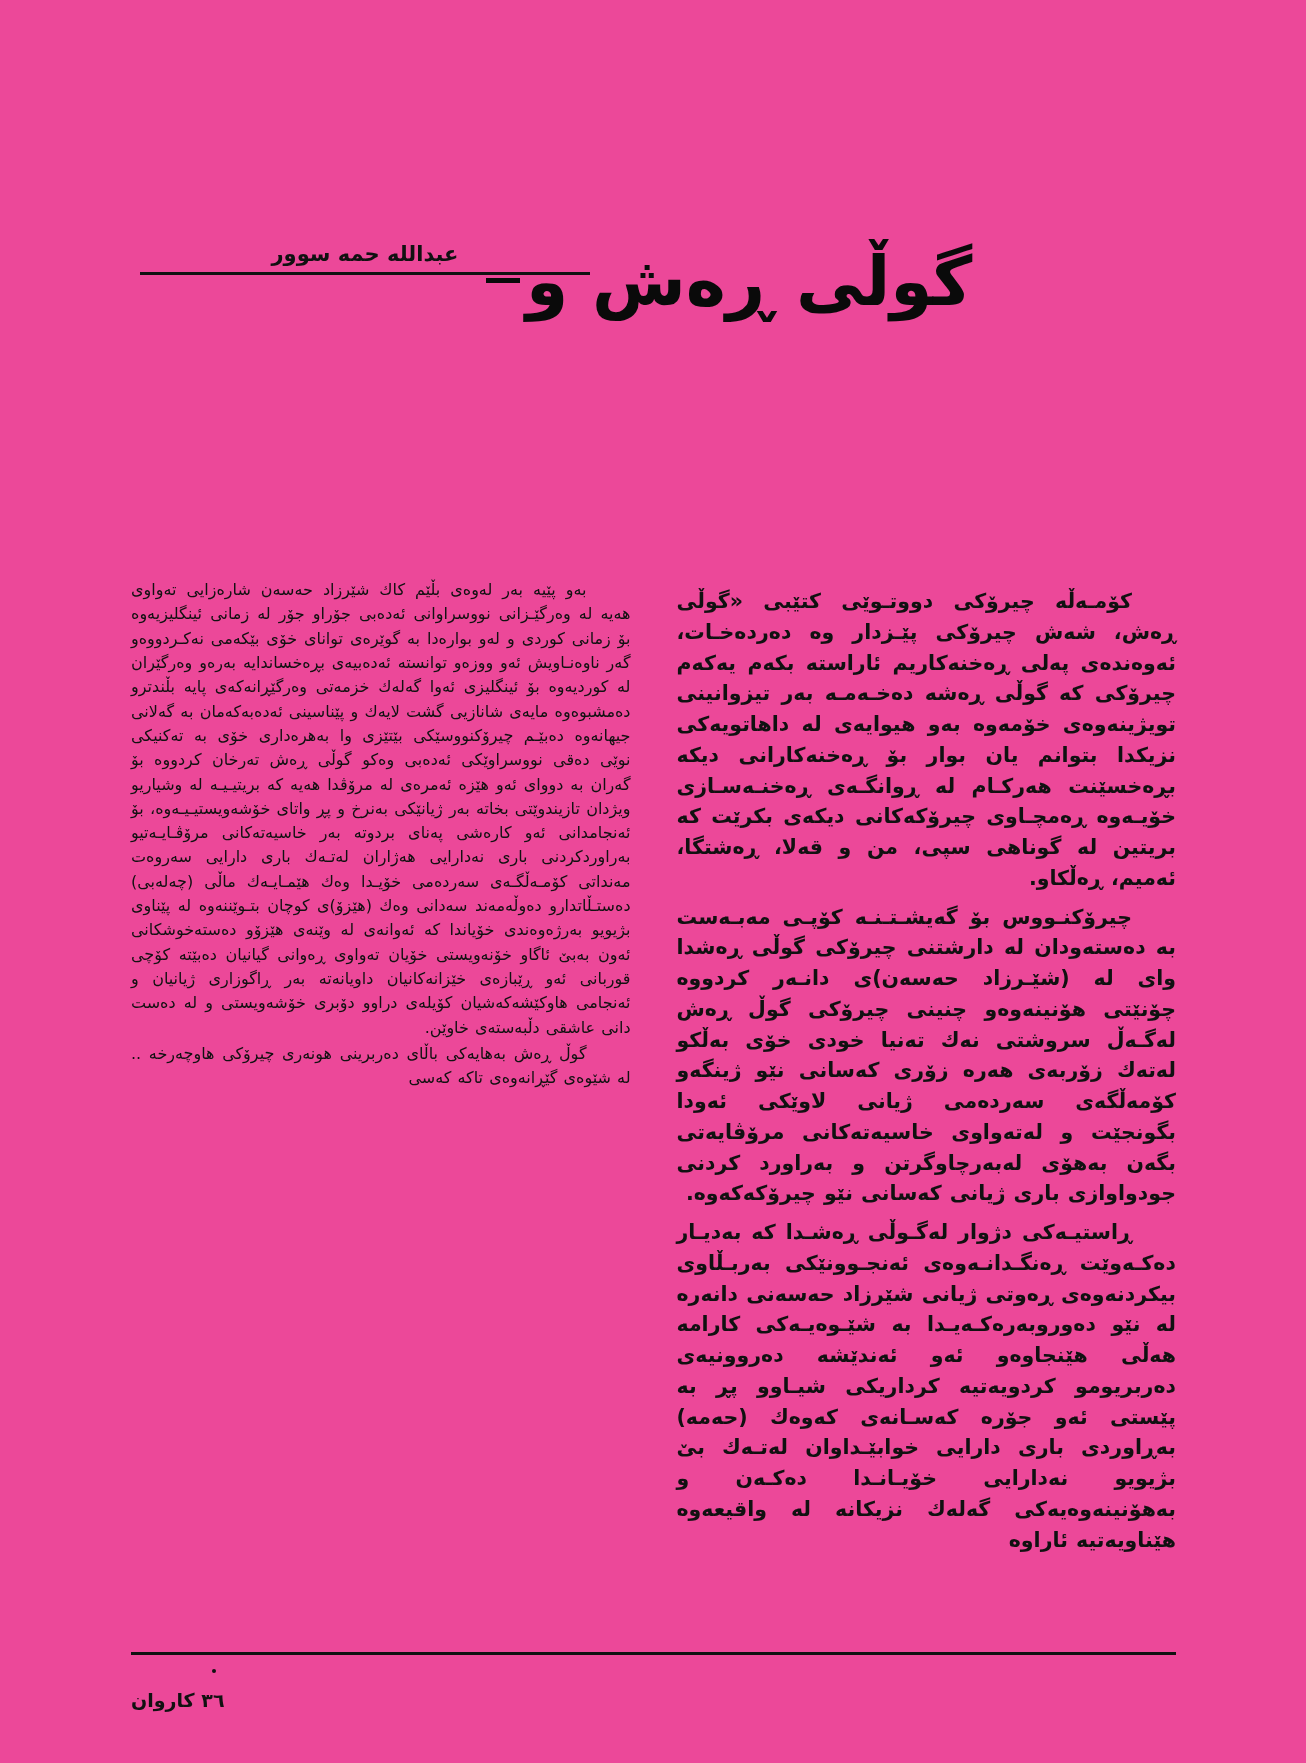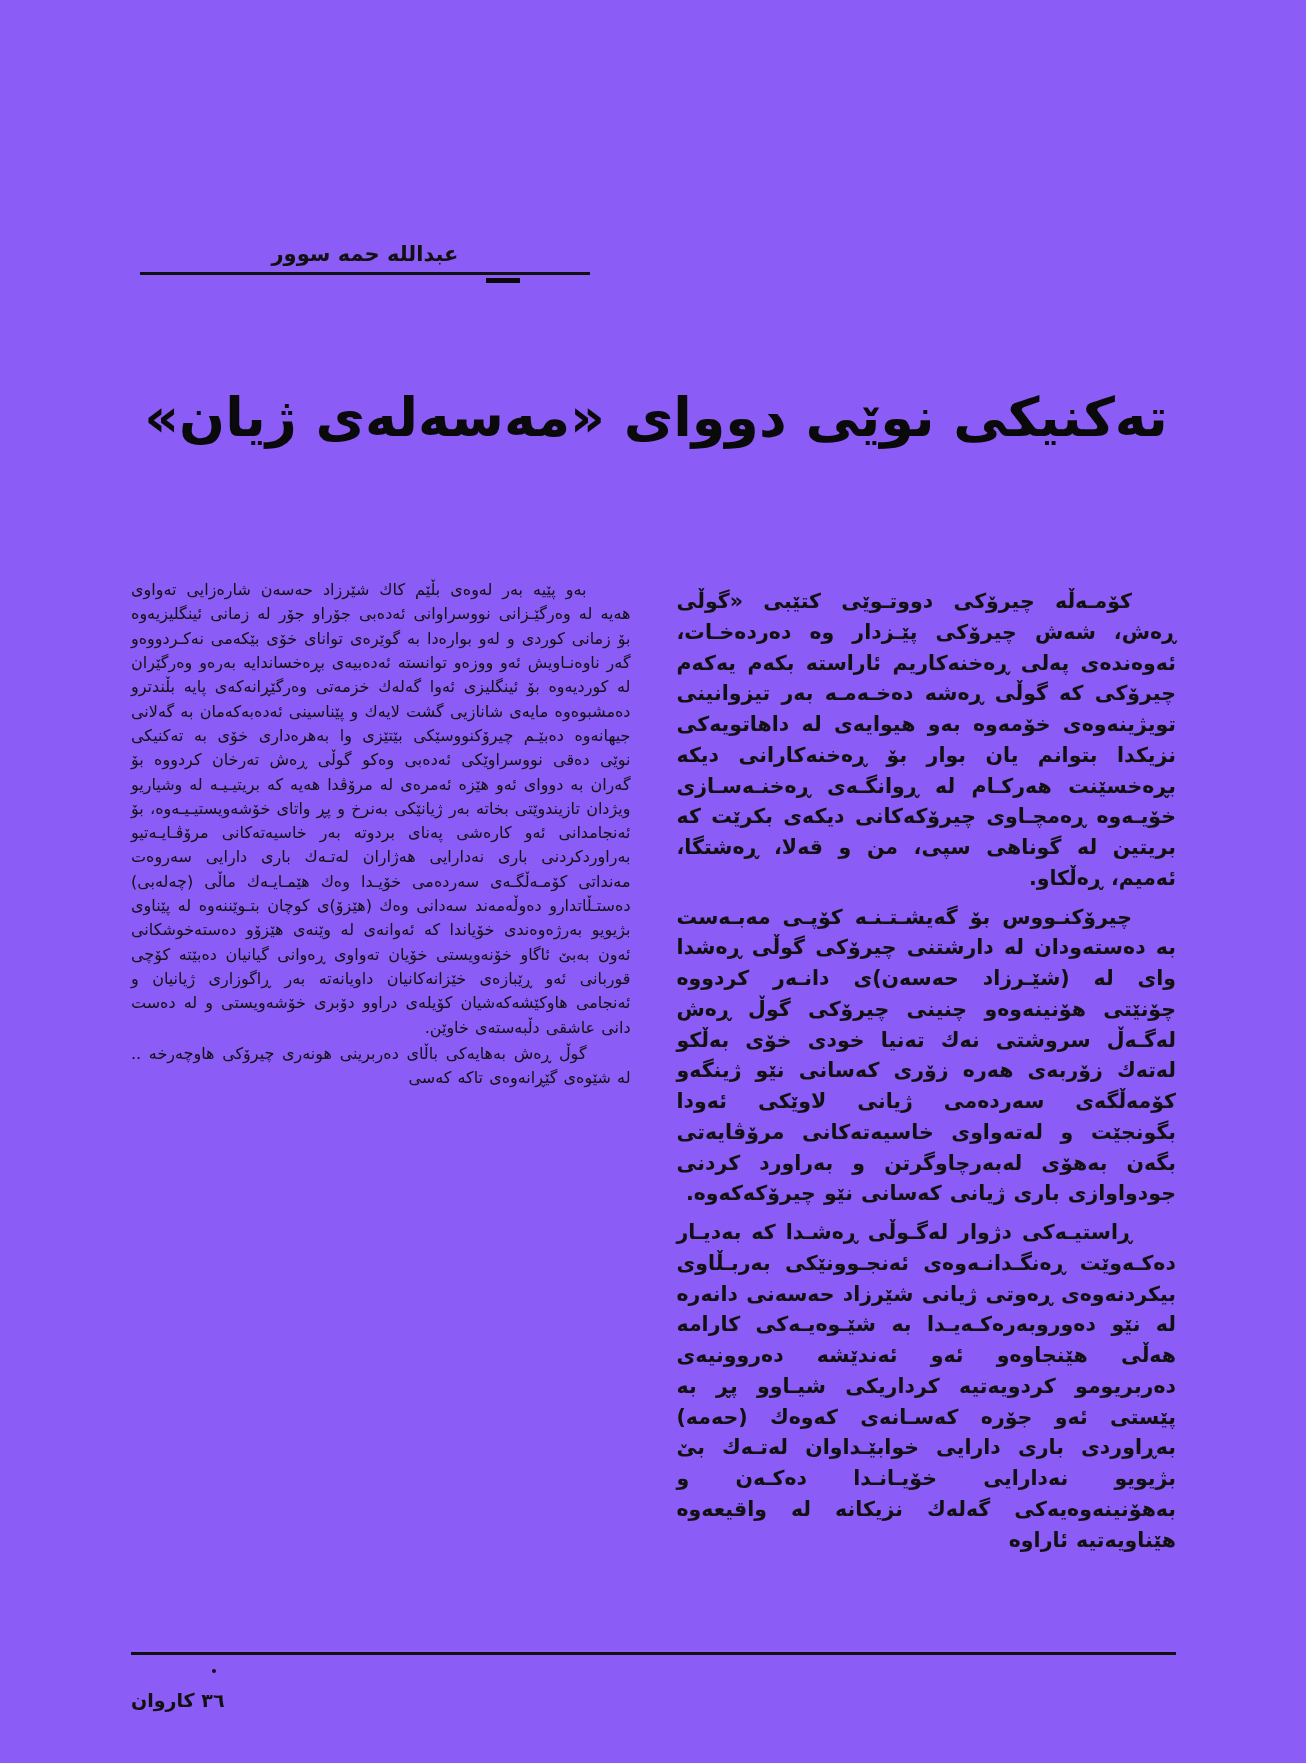--- a/index.html
+++ b/index.html
@@ -7,21 +7,21 @@
     padding: 0;
     background: #ffffff;
   }
   body {
     font-family: "DejaVu Sans", sans-serif;
   }
   .page {
     position: relative;
     width: 1306px;
     height: 1763px;
-    background: #8b5cf6;
+    background: #ec4899;
     overflow: hidden;
     direction: rtl;
   }
   
   .header-zone {
     position: absolute;
     top: 230px;
     left: 0;
     width: 1306px;
     height: 300px;
@@ -150,24 +150,23 @@
 <div class="page">
 
   <div class="header-zone">
 
     <div class="author-block">
       <div class="author-name">عبدالله حمه سوور</div>
       <div class="author-rule"></div>
     </div>
 
     <div class="title-line-1">
-      <span class="title-dash"></span>
+      <span>گوڵی  ڕەش  و</span><span class="title-dash"></span>
     </div>
 
-    <div class="title-line-2">تەکنیکی نوێی دووای «مەسەلەی ژیان»</div>
 
   </div>
 
   <div class="columns">
 
     <div class="col right">
       <p>کۆمـەڵە چیرۆکی دووتـوێی کتێبی «گوڵی ڕەش، شەش چیرۆکی پێـزدار وە دەردەخـات، ئەوەندەی پەلی ڕەخنەکاریم ئاراستە بکەم یەکەم چیرۆکی کە گوڵی ڕەشە دەخـەمـە بەر تیزوانینی تویژینەوەی خۆمەوە بەو هیوایەی لە داهاتویەکی نزیکدا بتوانم یان بوار بۆ ڕەخنەکارانی دیکە بڕەخسێنت هەرکـام لە ڕوانگـەی ڕەخنـەسـازی خۆیـەوە ڕەمچـاوی چیرۆکەکانی دیکەی بکرێت کە بریتین لە گوناهی سپی، من و قەلا، ڕەشتگا، ئەمیم، ڕەڵکاو.</p>
       <p>چیرۆکنـووس بۆ گەیشـتـنـە کۆپـی مەبـەست بە دەستەودان لە دارشتنی چیرۆکی گوڵی ڕەشدا وای لە (شێـرزاد حەسەن)ی دانـەر کردووە چۆنێتی هۆنینەوەو چنینی چیرۆکی گوڵ ڕەش لەگـەڵ سروشتی نەك تەنیا خودی خۆی بەڵکو لەتەك زۆربەی هەرە زۆری کەسانی نێو ژینگەو کۆمەڵگەی سەردەمی ژیانی لاوێکی ئەودا بگونجێت و لەتەواوی خاسیەتەکانی مرۆڤایەتی بگەن بەهۆی لەبەرچاوگرتن و بەراورد کردنی جودواوازی باری ژیانی کەسانی نێو چیرۆکەکەوە.</p>
       <p>ڕاستیـەکی دژوار لەگـوڵی ڕەشـدا کە بەدیـار دەکـەوێت ڕەنگـدانـەوەی ئەنجـوونێکی بەربـڵاوی بیکردنەوەی ڕەوتی ژیانی شێرزاد حەسەنی دانەرە لە نێو دەوروبەرەکـەیـدا بە شێـوەیـەکی کارامە هەڵی هێنجاوەو ئەو ئەندێشە دەروونیەی دەربریومو کردویەتیە کرداریکی شیـاوو پڕ بە پێستی ئەو جۆرە کەسـانەی کەوەك (حەمە) بەڕاوردی باری دارایی خوابێـداوان لەتـەك بێ بژیویو نەدارایی خۆیـانـدا دەکـەن و بەهۆنینەوەیەکی گەلەك نزیکانە لە واقیعەوە هێناویەتیە ئاراوە</p>
     </div>

